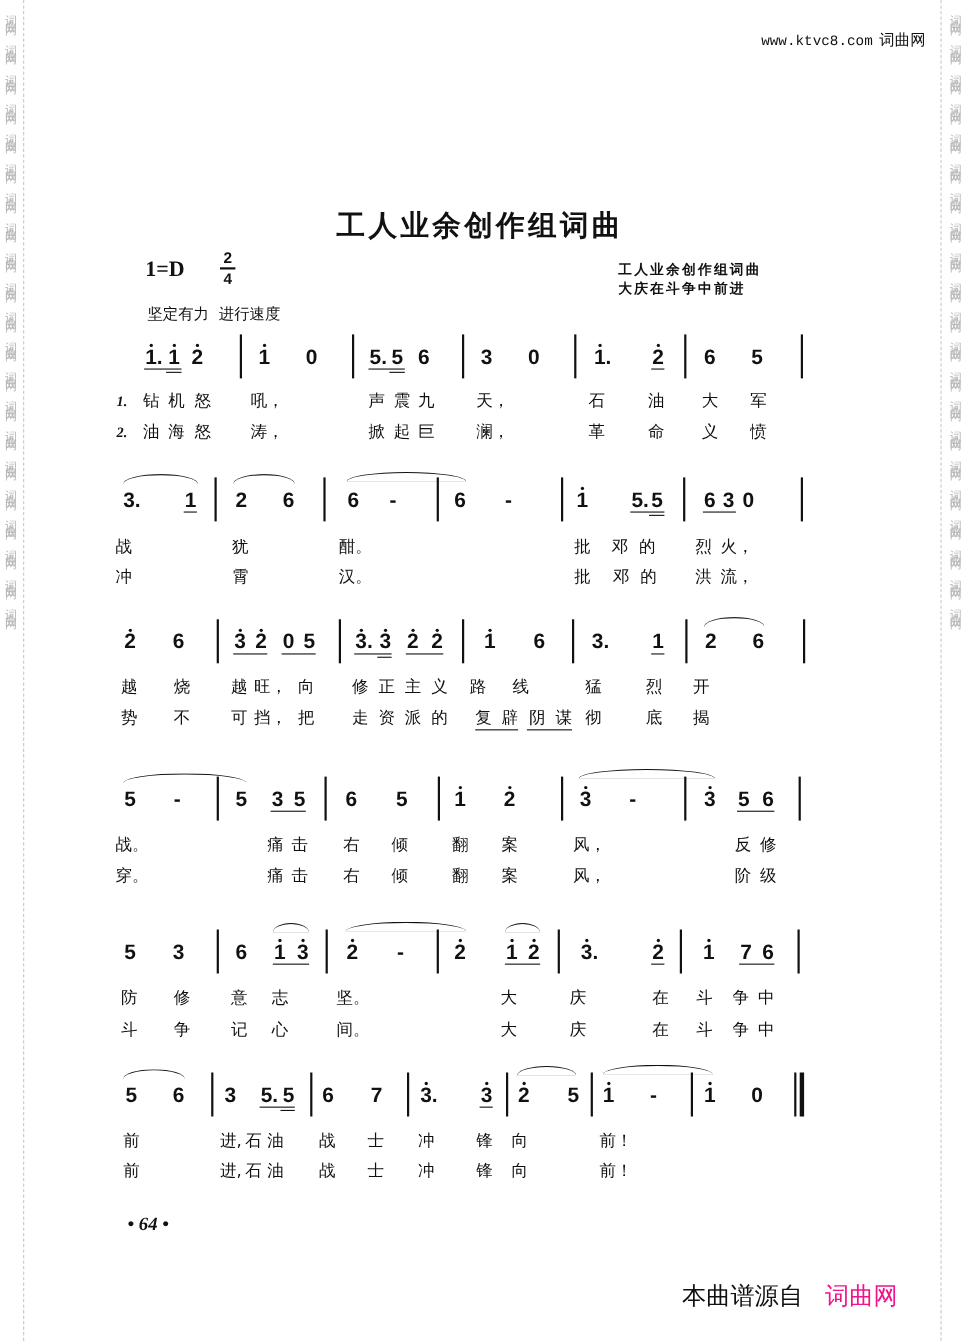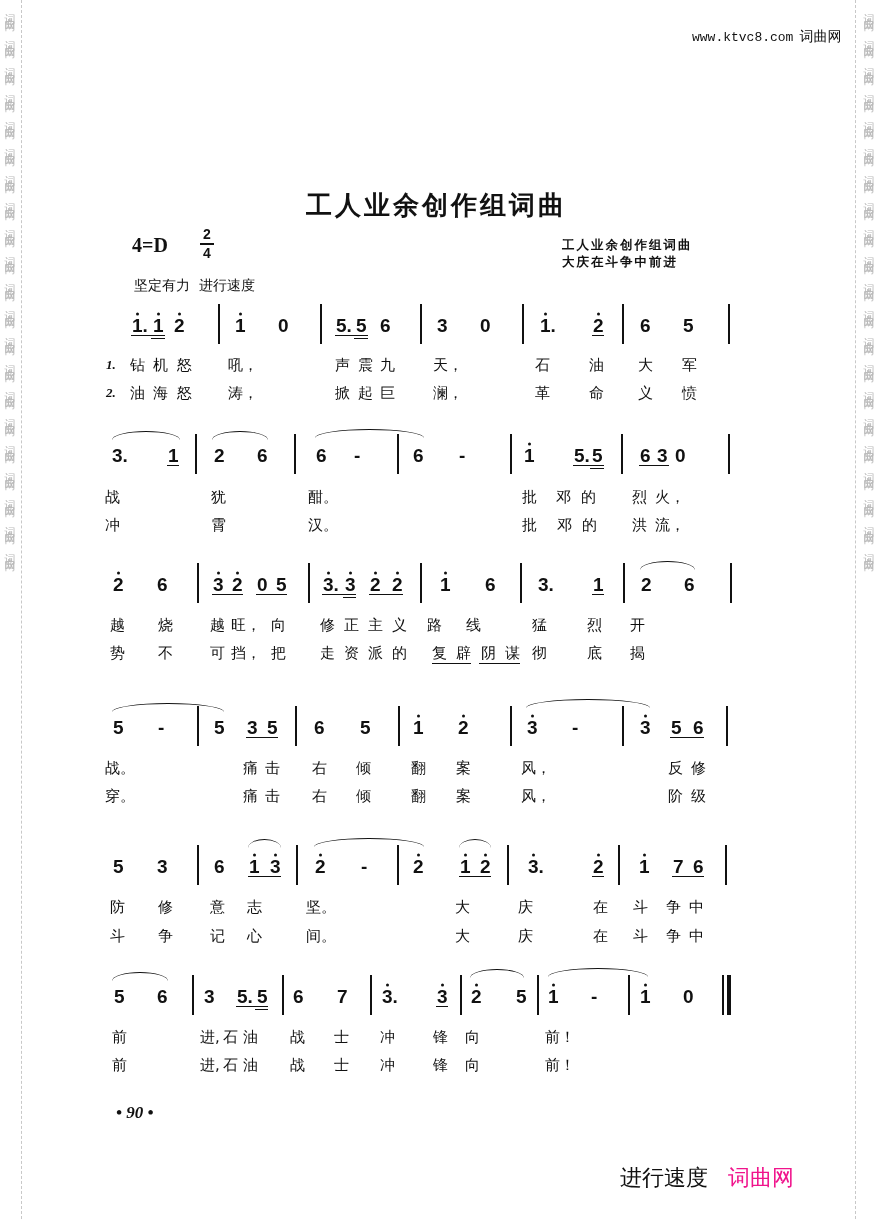--- a/index.html
+++ b/index.html
@@ -34,21 +34,21 @@
 <div class="side-col" style="left:3px;">词曲网　词曲网　词曲网　词曲网　词曲网　词曲网　词曲网　词曲网　词曲网　词曲网　词曲网　词曲网　词曲网　词曲网　词曲网　词曲网　词曲网　词曲网　词曲网　词曲网　词曲网</div>
 <div class="dash-line" style="left:21px;"></div>
 <div class="side-col" style="left:862px;">词曲网　词曲网　词曲网　词曲网　词曲网　词曲网　词曲网　词曲网　词曲网　词曲网　词曲网　词曲网　词曲网　词曲网　词曲网　词曲网　词曲网　词曲网　词曲网　词曲网　词曲网</div>
 <div class="dash-line" style="left:855px;"></div>
 
 <div class="url">
   <span>www.ktvc8.com</span><span class="site">词曲网</span>
 </div>
 
 <div class="title">工人业余创作组词曲</div>
-<div class="key">4=D</div>
+<div class="key">1=D</div>
 <div class="ts">
   <div>2</div>
   <div class="line"></div>
   <div>4</div>
 </div>
 <div class="credits">
   <div>工人业余创作组词曲</div>
   <div>大庆在斗争中前进</div>
 </div>
 <div class="tempo">坚定有力  进行速度</div>
@@ -374,17 +374,17 @@
   <span class="ly" style="left:223px;top:1065px">石</span>
   <span class="ly" style="left:243px;top:1065px">油</span>
   <span class="ly" style="left:290px;top:1065px">战</span>
   <span class="ly" style="left:334px;top:1065px">士</span>
   <span class="ly" style="left:380px;top:1065px">冲</span>
   <span class="ly" style="left:433px;top:1065px">锋</span>
   <span class="ly" style="left:465px;top:1065px">向</span>
   <span class="ly" style="left:545px;top:1065px">前！</span>
 </div>
 
-<div class="pageno">• 90 •</div>
+<div class="pageno">• 64 •</div>
 
 <div class="footer">
-  <span>进行速度</span><span class="site" id="footer-site" style="color: rgb(240, 20, 140);">词曲网</span>
+  <span>本曲谱源自</span><span class="site" id="footer-site" style="color: rgb(240, 20, 140);">词曲网</span>
 </div>
 
 </body></html>

